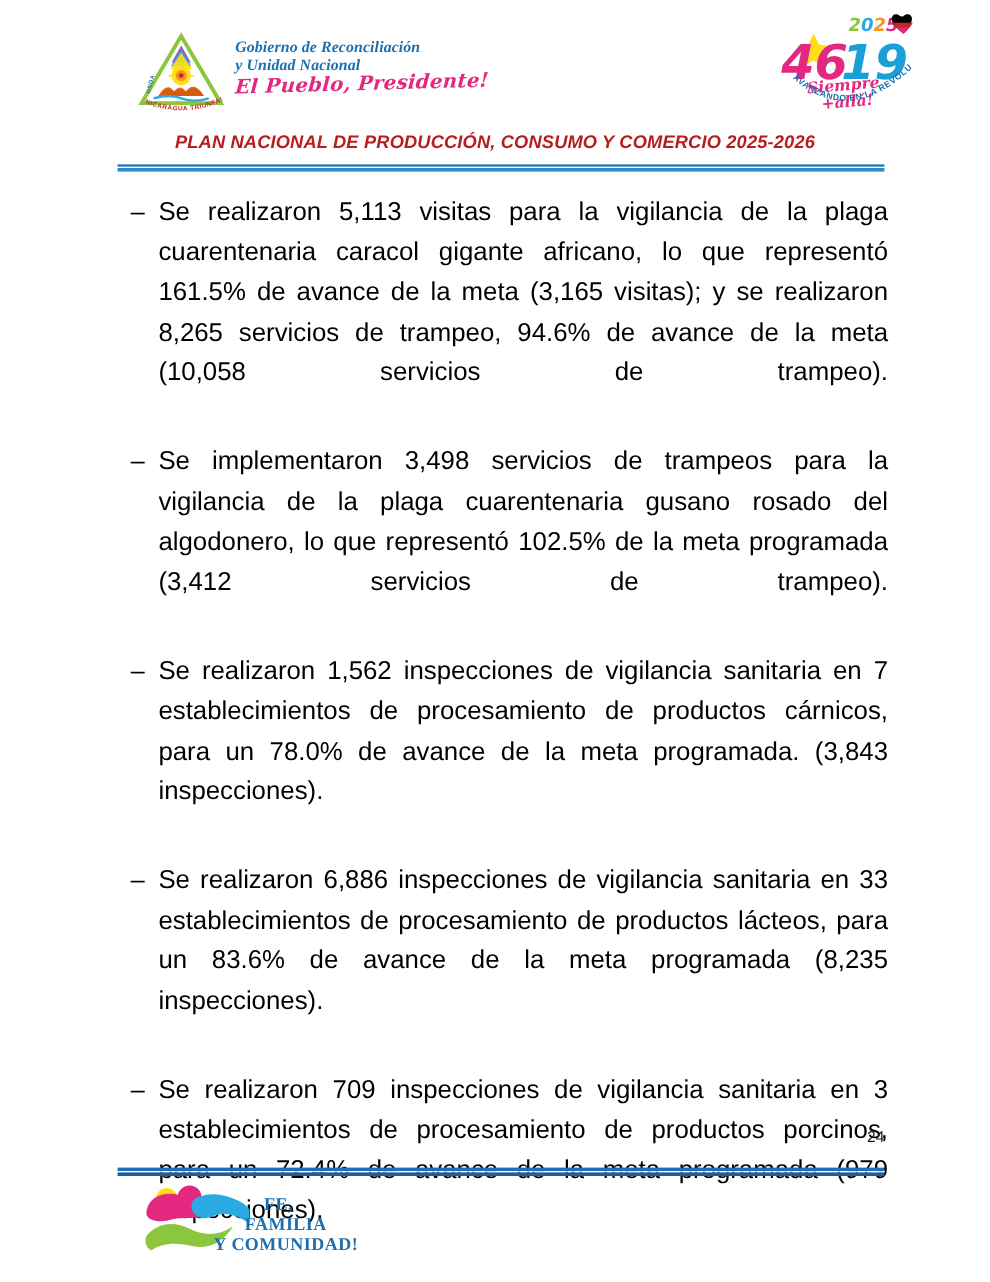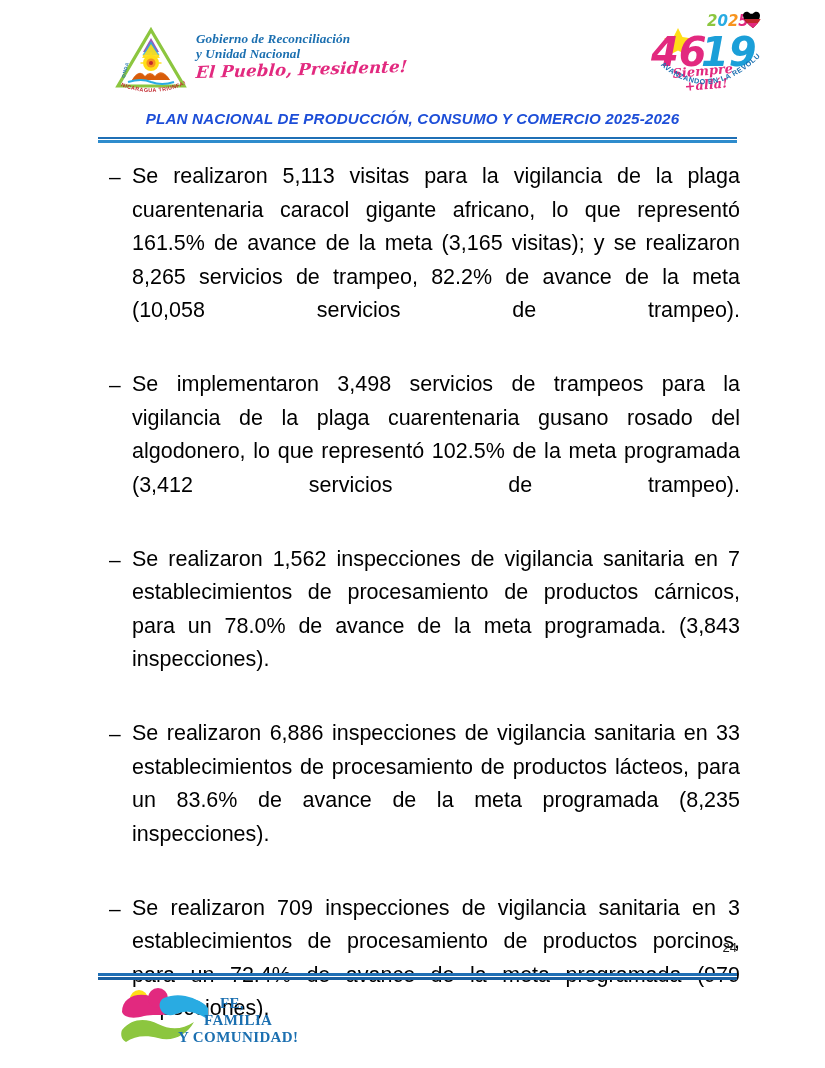--- a/index.html
+++ b/index.html
@@ -91,21 +91,21 @@
     position: absolute;
     left: 0;
     right: 0;
     top: 110px;
     text-align: center;
     font-family: "Liberation Sans", sans-serif;
     font-weight: bold;
     font-style: italic;
     font-size: 15.2px;
     letter-spacing: .15px;
-    color: #1d4ed8;
+    color: #b91c1c;
   }
 
   
   .header-rule {
     position: absolute;
     left: 98px;
     right: 88px;
     top: 137px;
     height: 6px;
   }
@@ -303,21 +303,21 @@
       <div class="bar-top"></div>
       <div class="bar-mid"></div>
       <div class="bar-bot"></div>
     </div>
   </div>
 
   <div class="content">
 
     <div class="bullet-item">
       <div class="bullet-dash">–</div>
-      <div class="bullet-text">Se realizaron 5,113 visitas para la vigilancia de la plaga cuarentenaria caracol gigante africano, lo que representó 161.5% de avance de la meta (3,165 visitas); y se realizaron 8,265 servicios de trampeo, 82.2% de avance de la meta (10,058 servicios de trampeo).</div>
+      <div class="bullet-text">Se realizaron 5,113 visitas para la vigilancia de la plaga cuarentenaria caracol gigante africano, lo que representó 161.5% de avance de la meta (3,165 visitas); y se realizaron 8,265 servicios de trampeo, 94.6% de avance de la meta (10,058 servicios de trampeo).</div>
     </div>
 
     <div class="bullet-item">
       <div class="bullet-dash">–</div>
       <div class="bullet-text">Se implementaron 3,498 servicios de trampeos para la vigilancia de la plaga cuarentenaria gusano rosado del algodonero, lo que representó 102.5% de la meta programada (3,412 servicios de trampeo).</div>
     </div>
 
     <div class="bullet-item">
       <div class="bullet-dash">–</div>
       <div class="bullet-text">Se realizaron 1,562 inspecciones de vigilancia sanitaria en 7 establecimientos de procesamiento de productos cárnicos, para un 78.0% de avance de la meta programada. (3,843 inspecciones).</div>

